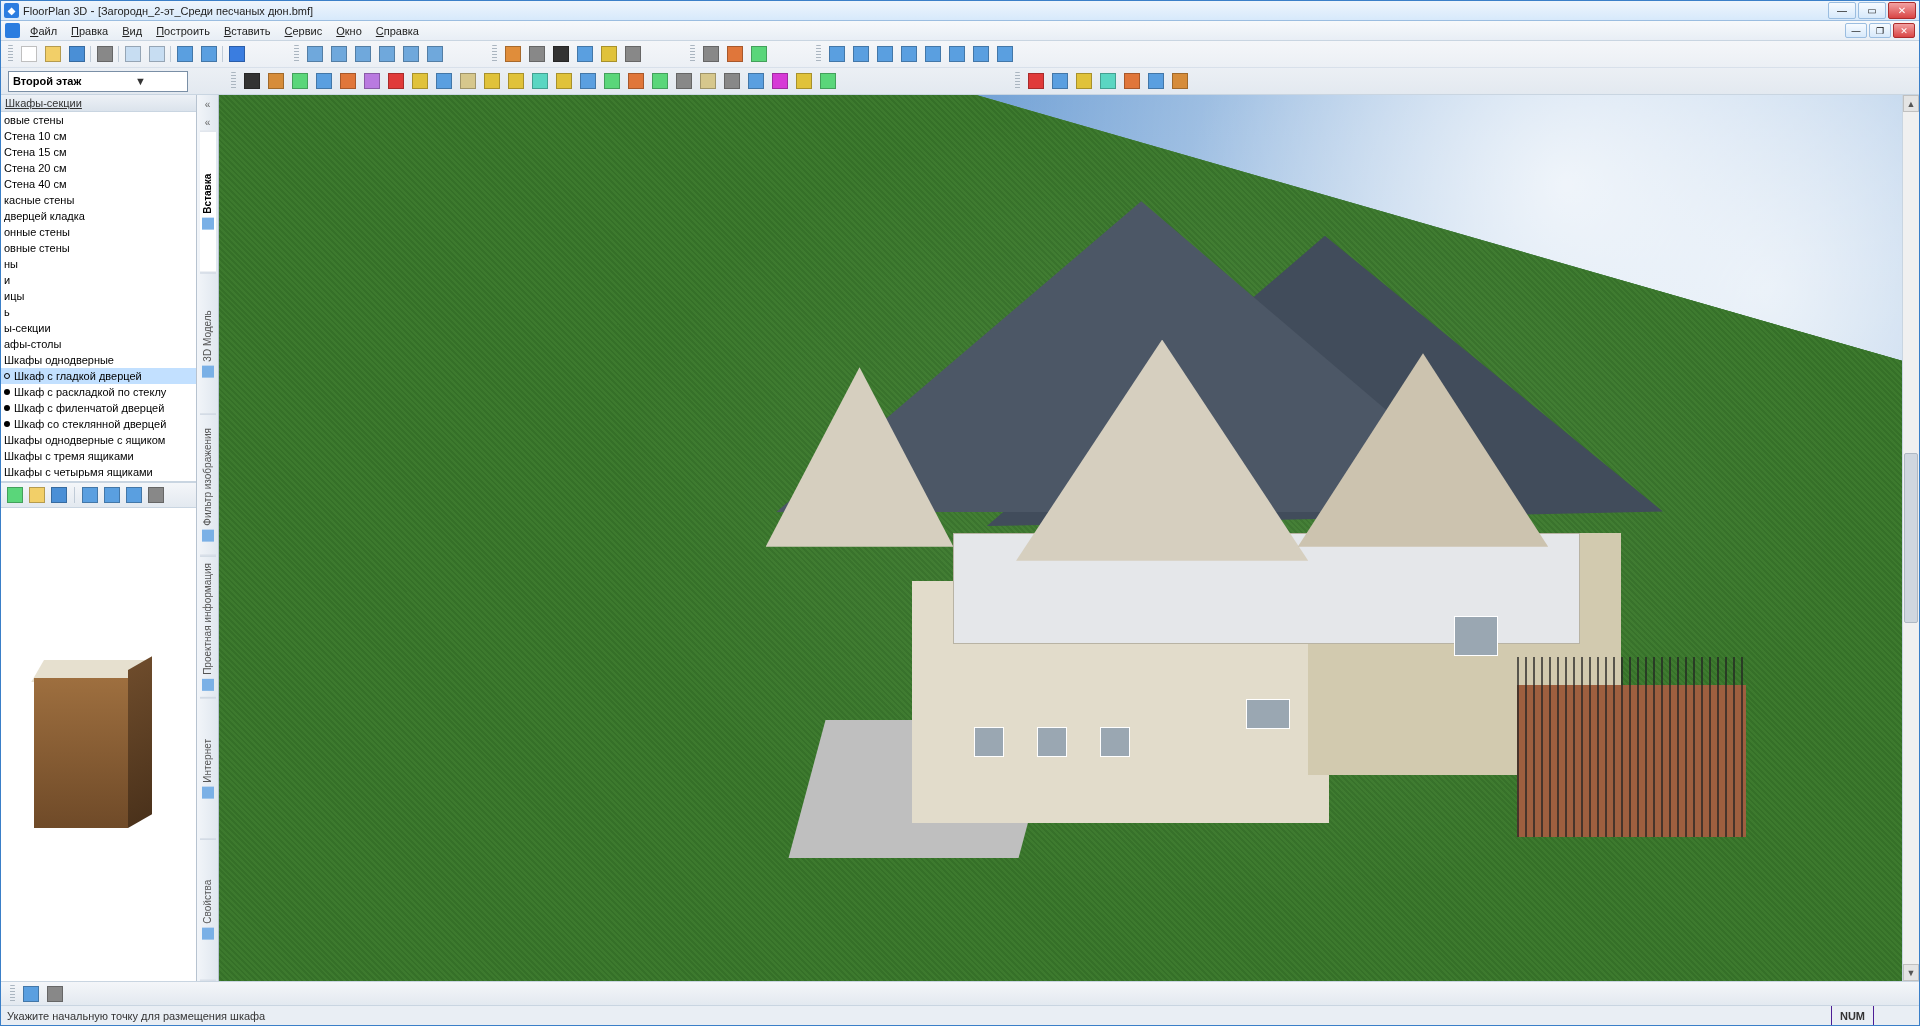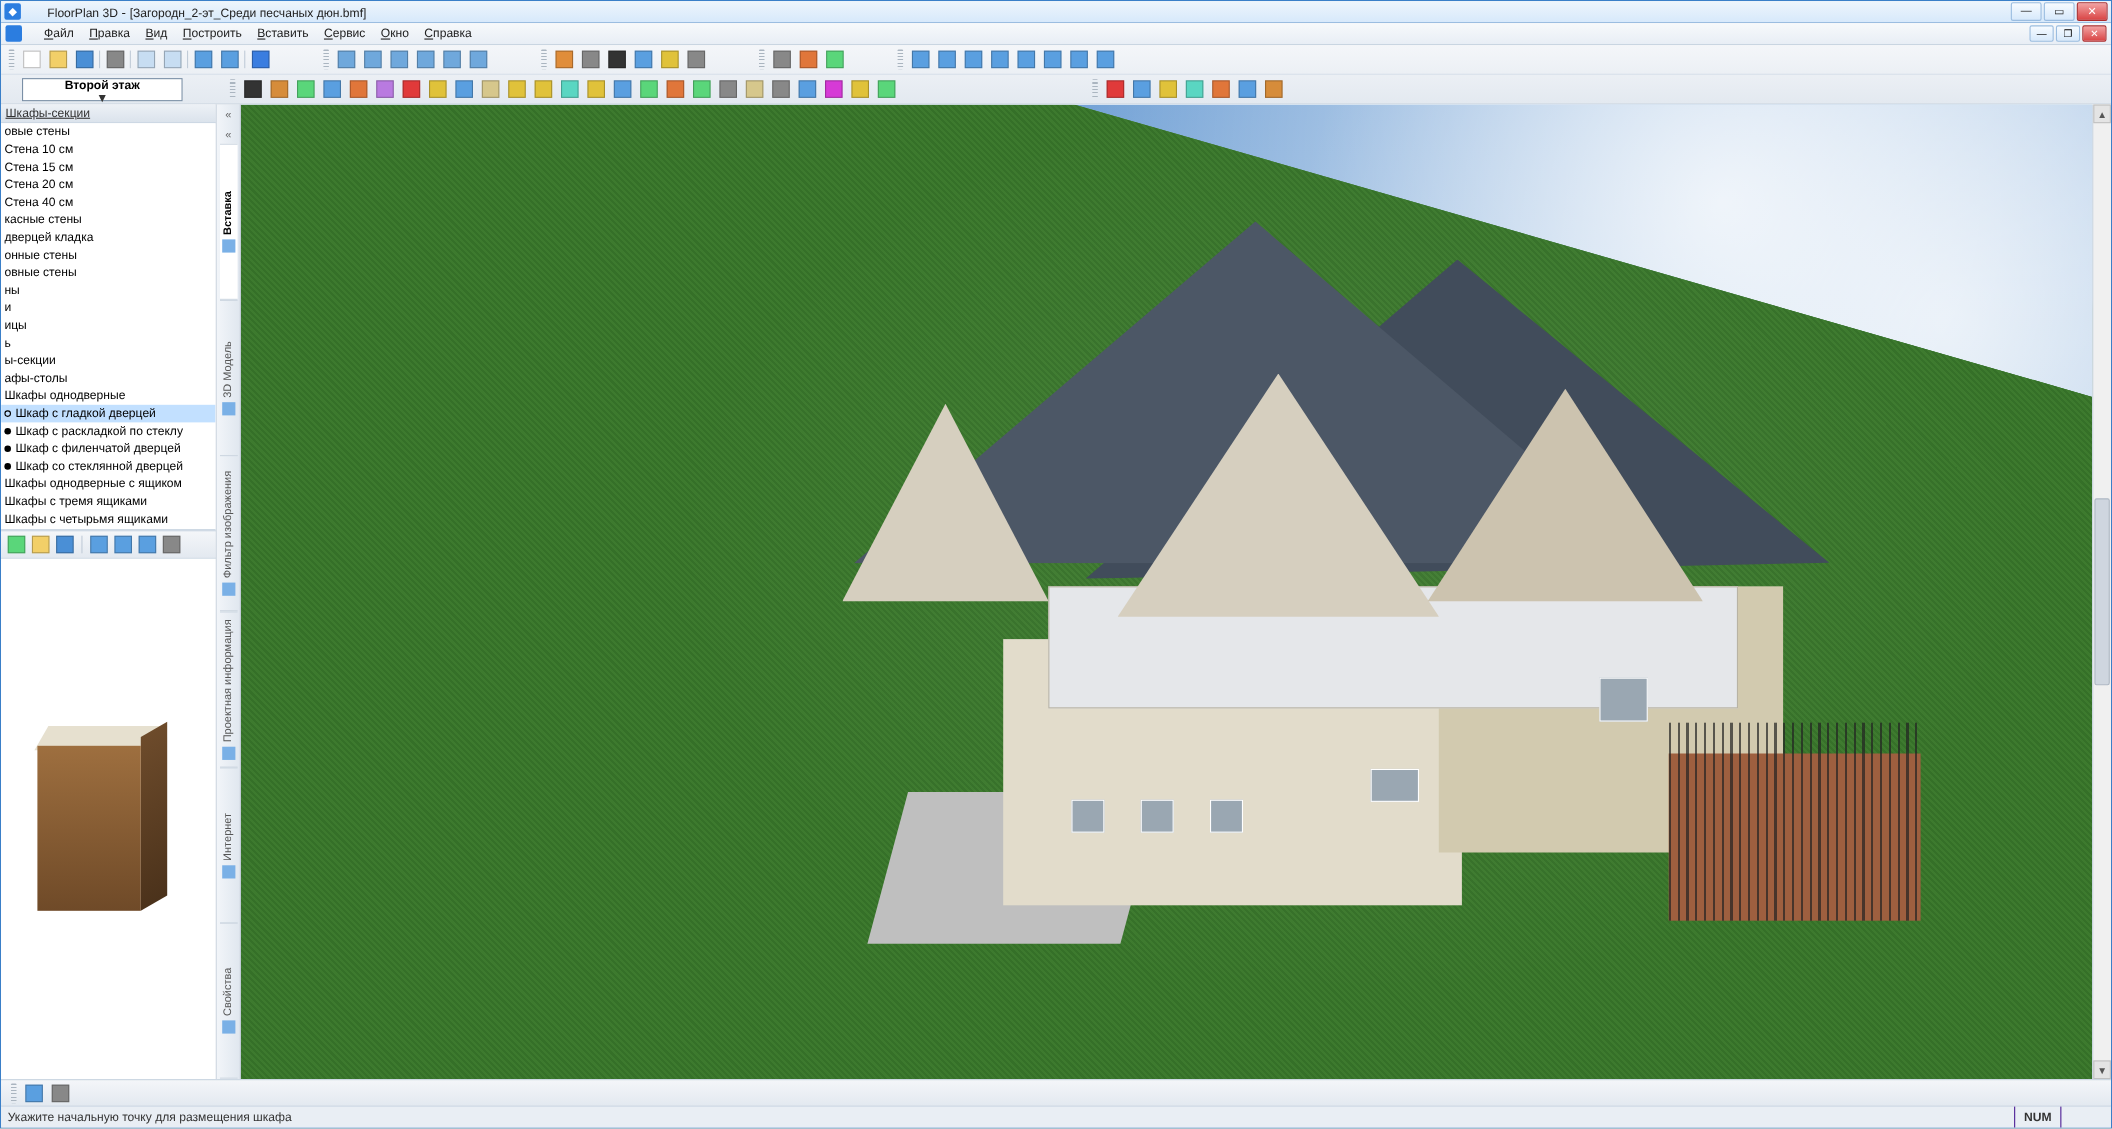--- a/index.html
+++ b/index.html
@@ -1,44 +1,44 @@
 <!DOCTYPE html>
 <html><head>
 <meta charset="utf-8">
 <style>
 * { margin:0; padding:0; box-sizing:border-box; font-family:"Segoe UI",Tahoma,Arial,sans-serif; font-size:11px; user-select:none; }
 html,body{width:1920px;height:1026px;overflow:hidden;background:#f0f0f0;}
 
 .window{width:1920px;height:1026px;display:flex;flex-direction:column;border:1px solid #3a7fc8;}
 .titlebar{height:20px;background:linear-gradient(#eef5fc,#d7e9fb);display:flex;align-items:center;padding:0 3px;border-bottom:1px solid #9bbde0;}
 .titlebar .app-icon{width:15px;height:15px;border-radius:2px;background:#2b7de0;margin-right:4px;display:flex;align-items:center;justify-content:center;color:#fff;font-size:10px;}
-.titlebar .title{flex:1;color:#222;font-size:12px;margin-left:20px;}
+.titlebar .title{flex:1;color:#222;font-size:12px;}
 .winbtns{display:flex;gap:2px;}
 .winbtns .wb{width:28px;height:17px;border-radius:2px;display:flex;align-items:center;justify-content:center;font-size:10px;color:#222;background:linear-gradient(#f7fbff,#d7e9fb);border:1px solid #9bbde0;}
 .winbtns .wb.close{background:linear-gradient(#f2a2a2,#d94545);border-color:#ac2c2c;color:#fff;}
 
-.menubar{height:20px;background:linear-gradient(#f7f9fb,#e8eef5);display:flex;align-items:center;padding:0 4px;gap:10px;border-bottom:1px solid #c9d5e1;}
+.menubar{height:20px;background:linear-gradient(#f7f9fb,#e8eef5);display:flex;align-items:center;padding:0 4px;gap:0;border-bottom:1px solid #c9d5e1;}
 .menubar .mi{padding:2px 7px;color:#222;cursor:default;}
 .menubar .mi u{text-decoration:underline;}
 .menubar .mdi-icon{width:15px;height:15px;border-radius:2px;background:#2b7de0;margin-right:3px;}
 .menubar-spacer{flex:1;}
 .menubar .mdi-ctl{display:flex;gap:2px;}
 .menubar .mdi-ctl .wb{width:22px;height:15px;border-radius:2px;display:flex;align-items:center;justify-content:center;font-size:9px;background:linear-gradient(#f7fbff,#d7e9fb);border:1px solid #9bbde0;}
 .menubar .mdi-ctl .wb.close{background:linear-gradient(#f2a2a2,#d94545);border-color:#ac2c2c;color:#fff;}
 
 .toolbars{background:linear-gradient(#f4f6f9,#e3e9f0);height:54px;display:flex;flex-direction:column;border-bottom:1px solid #c9d5e1;}
 .tbrow{height:27px;display:flex;align-items:center;padding:0 4px;}
 .tbrow + .tbrow{border-top:1px solid #d8e0ea;}
 .tgrp{display:flex;align-items:center;gap:2px;padding:0 3px;position:relative;}
 .tgrp + .tgrp::before{content:"";position:absolute;left:-1px;top:3px;bottom:3px;width:1px;background:#c0cbd7;}
 .grip{width:5px;height:18px;background:repeating-linear-gradient(#aab5c0 0,#aab5c0 1px,transparent 1px,transparent 3px);margin-right:3px;border-radius:1px;}
 .tbtn{width:22px;height:22px;display:flex;align-items:center;justify-content:center;border:1px solid transparent;border-radius:2px;cursor:default;}
 .tbtn .ic{width:16px;height:16px;display:block;}
 .tspacer{width:40px;}
-.floor-combo{width:146px;height:21px;background:#fff;border:1px solid #7a8fa6;display:flex;align-items:center;padding:0 4px;margin-left:15px;flex-direction:column;}
+.floor-combo{width:180px;height:21px;background:#fff;border:1px solid #7a8fa6;display:flex;align-items:center;padding:0 4px;margin-left:3px;}
 .floor-combo span{flex:1;color:#000;font-weight:bold;}
 .floor-combo .dd{width:15px;text-align:center;color:#333;}
 
 .mainarea{flex:1;display:flex;min-height:0;}
 
 .leftpanel{width:196px;background:#f4f6f9;display:flex;flex-direction:column;border-right:1px solid #b7c3d0;}
 .lp-head{height:17px;background:linear-gradient(#edf1f6,#dbe3ec);padding:0 4px;display:flex;align-items:center;color:#333;border-bottom:1px solid #c9d5e1;text-decoration:underline;}
 .lp-list{flex:0 0 auto;height:370px;overflow:hidden;background:#fff;border-bottom:1px solid #c9d5e1;}
 .lp-list .li{padding:1px 3px;color:#000;white-space:nowrap;overflow:hidden;line-height:14px;display:flex;align-items:center;gap:4px;}
 .lp-list .li.bold{font-weight:normal;}

